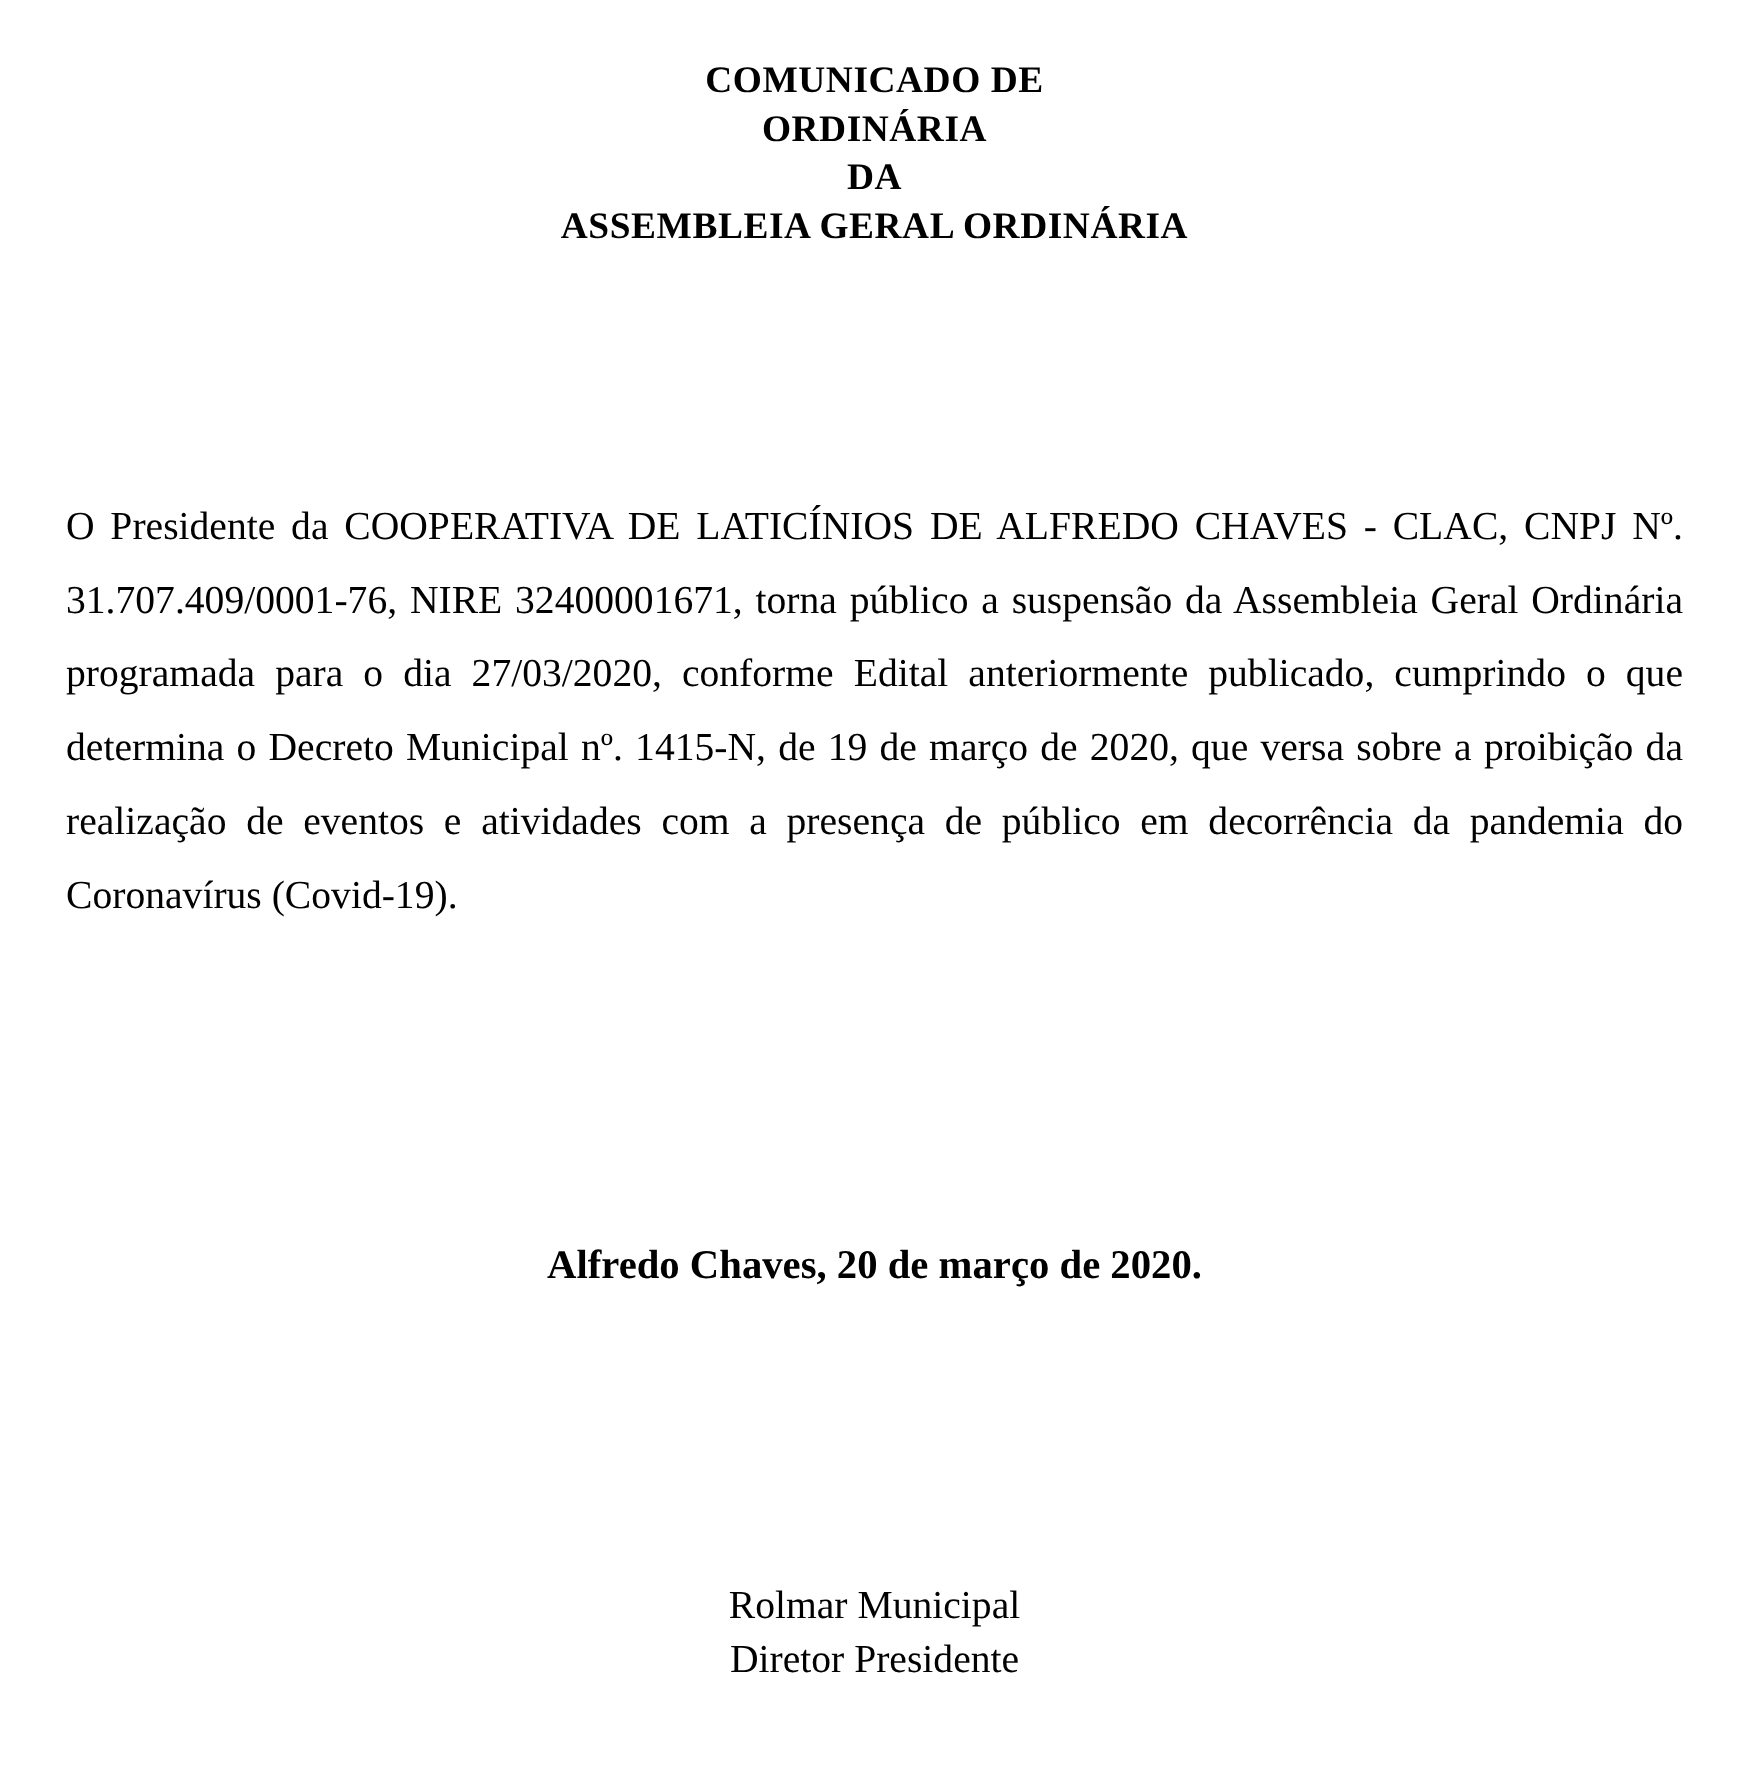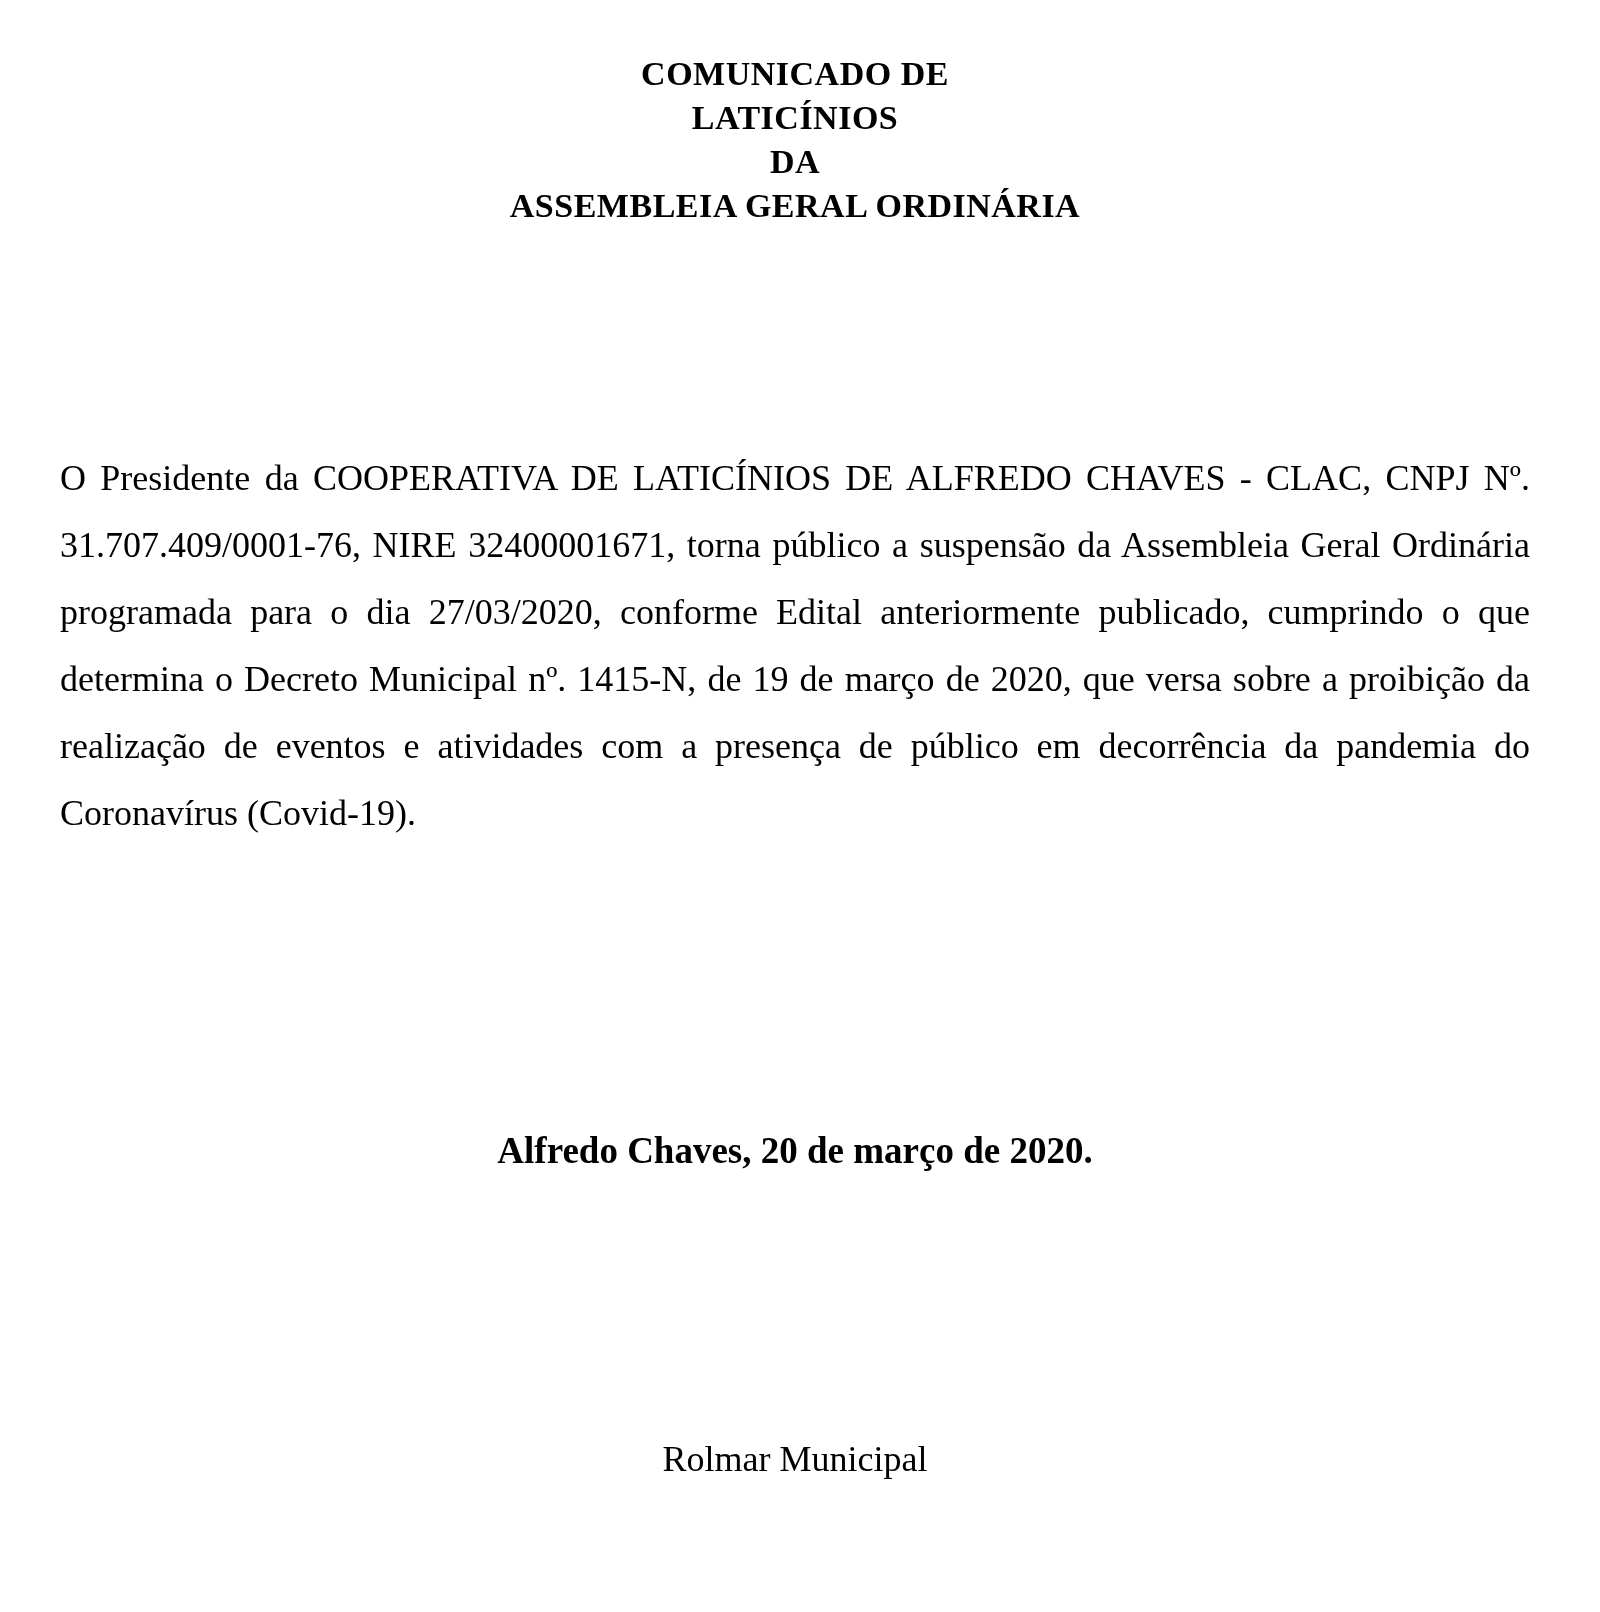--- a/index.html
+++ b/index.html
@@ -58,28 +58,29 @@
     display: block;
   }
 </style>
 </head>
 <body>
 
 <div class="page">
 
   <h1 class="doc-title" style="margin:0;">
     <span class="title-line">COMUNICADO DE</span>
-    <span class="title-line">LATICÍNIOS</span>
+    <span class="title-line">ORDINÁRIA</span>
     <span class="title-line">DA</span>
     <span class="title-line">ASSEMBLEIA GERAL ORDINÁRIA</span>
   </h1>
 
   <p class="body-paragraph">
     <span>O Presidente da </span><span class="italic">COOPERATIVA DE LATICÍNIOS DE ALFREDO CHAVES - CLAC</span><span>, CNPJ Nº. 31.707.409/0001-76, NIRE 32400001671, torna público a suspensão da Assembleia Geral Ordinária programada para o dia 27/03/2020, conforme Edital anteriormente publicado, cumprindo o que determina o Decreto Municipal nº. 1415-N, de 19 de março de 2020, que versa sobre a proibição da realização de eventos e atividades com a presença de público em decorrência da pandemia do Coronavírus (Covid-19).</span>
   </p>
 
   <p class="date-line">Alfredo Chaves, 20 de março de 2020.</p>
 
   <div class="signature-block">
     <span class="sig-line">Rolmar Municipal</span>
+    <span class="sig-line">Diretor Presidente</span>
   </div>
 
 </div>
 
 </body></html>

